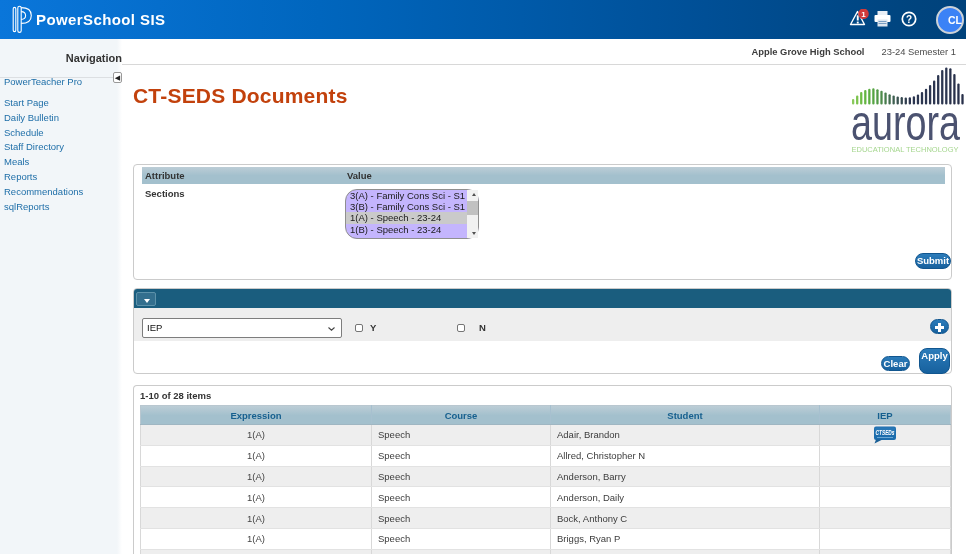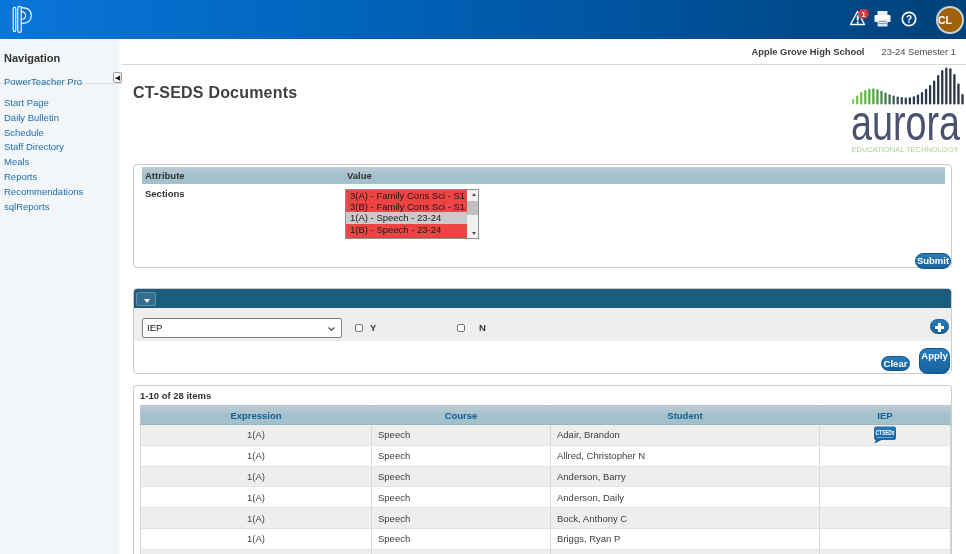--- a/index.html
+++ b/index.html
@@ -18,47 +18,47 @@
 #strip { left:119px; top:39px; width:847px; height:26px; background:#fff;
   border-bottom:1px solid #d8d8d8; font-size:9.4px; color:#444;
   line-height:25px; text-align:right; padding-right:10px; }
 #strip b { color:#3c3c3c; }
 #strip span { color:#4a4a4a; margin-left:17px; }
 
 
 #side { left:0; top:39px; width:122px; height:515px;
   background:linear-gradient(90deg,#f2f6f9 0px,#f2f6f9 117px,#ffffff 122px); }
 #navhead { font-size:11px; font-weight:bold; color:#333;
-  padding:13px 0 19px 4px; border-bottom:1px solid #dcdfe2; }
+  padding:13px 0 13px 4px; border-bottom:1px solid #dcdfe2;text-align:right; }
 #side a { display:block; position:absolute; left:4px; font-size:9.5px; color:#1e6ea8;
   text-decoration:none; line-height:11px; white-space:nowrap; }
 #tab { left:113px; top:71.5px; width:9px; height:11px; background:#fff;
   border:1px solid #999; border-radius:2px; font-size:7px; line-height:9px;
   text-align:center; color:#222; }
 
 
-#h1 { left:133px; top:84px; font-size:16px; font-weight:bold; color:#404040; letter-spacing:0.2px; }
+#h1 { left:133px; top:84px; font-size:21px; font-weight:bold; color:#c2410c; letter-spacing:0.2px; }
 
 
 .box { border:1px solid #cbcbcb; border-radius:4px; background:#fff; }
-#box1 { left:133px; top:164px; width:819px; height:104px; }
+#box1 { left:133px; top:164px; width:819px; height:116px; }
 #box2 { left:133px; top:288px; width:819px; height:86px; }
 #box3 { left:133px; top:385px; width:819px; height:176px; border-bottom:none; }
 
 .thead-bg { background:linear-gradient(180deg,#bccdd6 0%,#a3c0cd 50%,#a3c0cd 100%); }
 
 
 #b1head { left:8px; top:2px; width:803px; height:17px; font-size:9.5px;
   font-weight:bold; color:#333; line-height:17px; }
 #b1head .a { position:absolute; left:3px; }
 #b1head .v { position:absolute; left:205px; }
 #sectionsLbl { left:11px; top:23px; font-size:9.5px; font-weight:bold; color:#333; }
 
-#listbox { left:211px; top:24px; width:134px; height:50px; background:#ef4444;
-  border:1px solid #8f8f8f; border-radius:0; }
+#listbox { left:211px; top:24px; width:134px; height:50px; background:#c4b5fd;
+  border:1px solid #8f8f8f; border-radius:12px; }
 #listbox .opt { height:11.2px; line-height:11.2px; font-size:9.5px;
   color:#1a1a1a; padding-left:4px; white-space:nowrap; overflow:hidden; }
 #listbox .sel { background:#cacaca; }
 #lbscroll { position:absolute; right:0; top:0; width:11px; height:48px;
   background:#f1f1f1; }
 #lbthumb { position:absolute; right:0; top:11px; width:11px; height:14px;
   background:#c1c1c1; }
 .sarrow { position:absolute; right:2.2px; width:0; height:0; }
 
 
@@ -109,20 +109,21 @@
 <div id="page">
   <div class="abs" id="topbar"></div>
   <svg class="abs" style="left:12px;top:5px" width="22" height="29" viewBox="0 0 22 29">
     <g fill="none" stroke="#fff" stroke-width="1.1">
       <rect x="1.2" y="2.4" width="2.6" height="24.2" rx="1.3"></rect>
       <rect x="5.8" y="1.2" width="3.4" height="26.2" rx="1.7"></rect>
       <path d="M9.2 2.6 Q19.3 2.6 19.3 10.5 Q19.3 18.4 9.2 18.4"></path>
       <path d="M9.2 6.6 Q13.6 6.6 13.6 10.5 Q13.6 14.4 9.2 14.4"></path>
     </g>
   </svg>
+  <div class="abs" id="brand">PowerSchool SIS</div>
 
   <svg class="abs" style="left:848px;top:9px" width="22" height="20" viewBox="0 0 22 20">
     <path d="M9.5 2.5 L16.5 15.5 L2.5 15.5 Z" fill="none" stroke="#fff" stroke-width="1.4" stroke-linejoin="round"></path>
     <rect x="8.8" y="6.3" width="1.9" height="5.2" fill="#fff"></rect>
     <rect x="8.8" y="12.6" width="1.9" height="1.9" fill="#fff"></rect>
     <circle cx="15.5" cy="4.8" r="5.3" fill="#d03a3a"></circle>
     <text x="15.5" y="7.6" font-size="8" font-weight="bold" fill="#fff" text-anchor="middle" font-family="Liberation Sans">1</text>
   </svg>
 
   <svg class="abs" style="left:874px;top:11px" width="17" height="16" viewBox="0 0 17 16">
@@ -132,22 +133,22 @@
     <rect x="4.5" y="10" width="8" height="1" fill="#7a9ec2"></rect>
     <rect x="4.5" y="12" width="8" height="1" fill="#7a9ec2"></rect>
   </svg>
 
   <svg class="abs" style="left:901px;top:11px" width="16" height="16" viewBox="0 0 16 16">
     <circle cx="8" cy="8" r="6.7" fill="none" stroke="#fff" stroke-width="1.7"></circle>
     <text x="8" y="11.6" font-size="10" font-weight="bold" fill="#fff" text-anchor="middle" font-family="Liberation Sans">?</text>
   </svg>
 
   <div class="abs" style="left:936px;top:5.5px;width:28px;height:28px;border-radius:50%;
-    background:#a16207;border:2px solid #ccd2d8;color:#fff;font-size:10.5px;font-weight:bold;
-    text-align:left;line-height:24px;">CL</div>
+    background:#3b82f6;border:2px solid #ccd2d8;color:#fff;font-size:10.5px;font-weight:bold;
+    text-align:right;line-height:24px;">CL</div>
 
   <div class="abs" id="strip"><b>Apple Grove High School</b><span>23-24 Semester 1</span></div>
 
   <div class="abs" id="side">
     <div id="navhead">Navigation</div>
     <a style="top:36.5px">PowerTeacher Pro</a>
     <a style="top:58px">Start Page</a>
     <a style="top:72.8px">Daily Bulletin</a>
     <a style="top:87.6px">Schedule</a>
     <a style="top:102.4px">Staff Directory</a>

